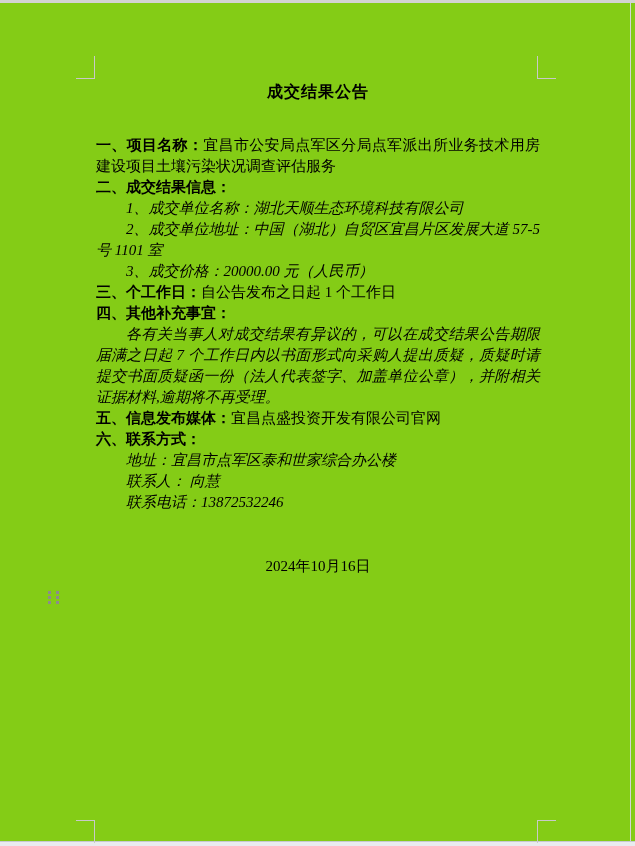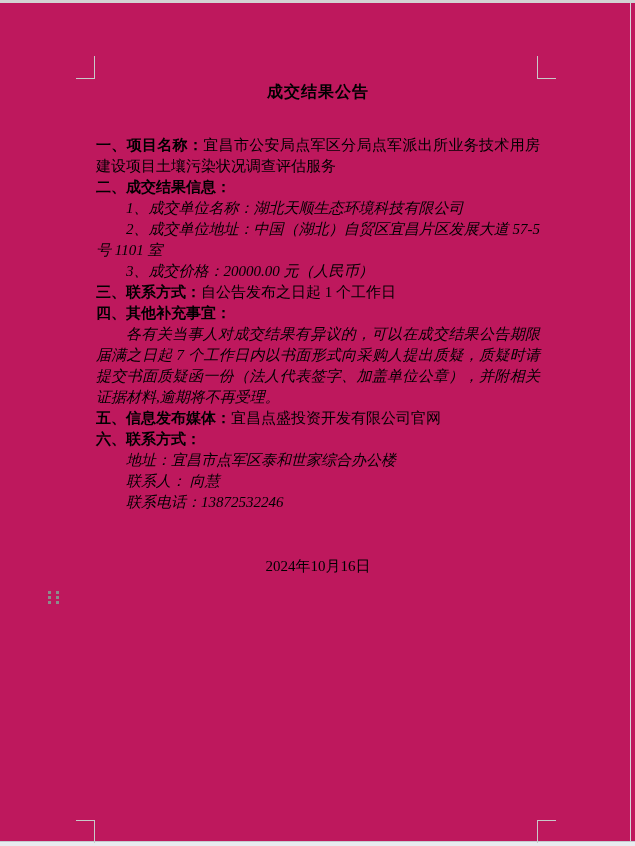--- a/index.html
+++ b/index.html
@@ -5,21 +5,21 @@
   html, body {
     margin: 0;
     padding: 0;
     background: #ffffff;
     font-family: "Liberation Serif", "DejaVu Serif", serif;
   }
   .viewport {
     position: relative;
     width: 635px;
     height: 846px;
-    background: #be185d;
+    background: #84cc16;
     overflow: hidden;
   }
   
   .top-band {
     position: absolute;
     top: 0; left: 0; right: 0;
     height: 3px;
     background: #d3d3d3;
   }
   .bottom-band {
@@ -128,21 +128,21 @@
       <p class="para"><strong>一、项目名称：</strong><span>宜昌市公安局点军区分局点军派出所业务技术用房建设项目土壤污染状况调查评估服务</span></p>
 
       <p class="para"><strong>二、成交结果信息：</strong><span></span></p>
 
       <p class="para indent"><span>1、成交单位名称：湖北天顺生态环境科技有限公司</span></p>
 
       <p class="para indent"><span>2、成交单位地址：中国（湖北）自贸区宜昌片区发展大道 57-5 号 1101 室</span></p>
 
       <p class="para indent"><span>3、成交价格：20000.00 元（人民币）</span></p>
 
-      <p class="para"><strong>三、联系方式：</strong><span>自公告发布之日起 1 个工作日</span></p>
+      <p class="para"><strong>三、个工作日：</strong><span>自公告发布之日起 1 个工作日</span></p>
 
       <p class="para"><strong>四、其他补充事宜：</strong><span></span></p>
 
       <p class="para indent"><span>各有关当事人对成交结果有异议的，可以在成交结果公告期限届满之日起 7 个工作日内以书面形式向采购人提出质疑，质疑时请提交书面质疑函一份（法人代表签字、加盖单位公章），并附相关证据材料,逾期将不再受理。</span></p>
 
       <p class="para"><strong>五、信息发布媒体：</strong><span>宜昌点盛投资开发有限公司官网</span></p>
 
       <p class="para"><strong>六、联系方式：</strong><span></span></p>
 
 

